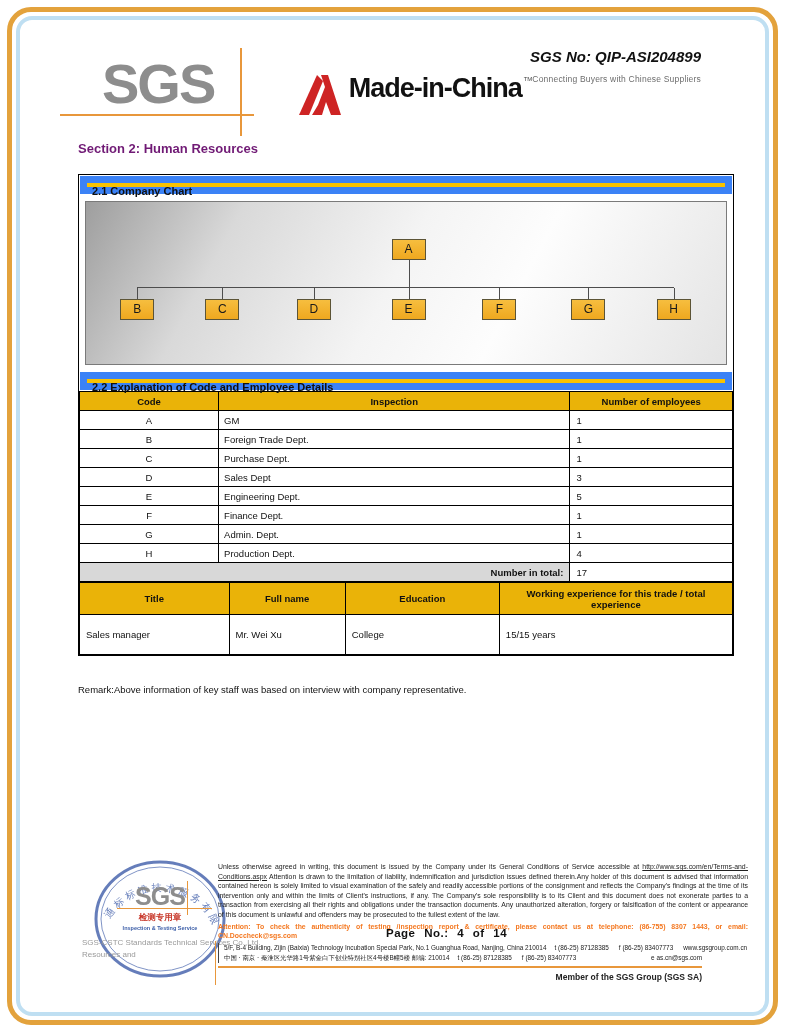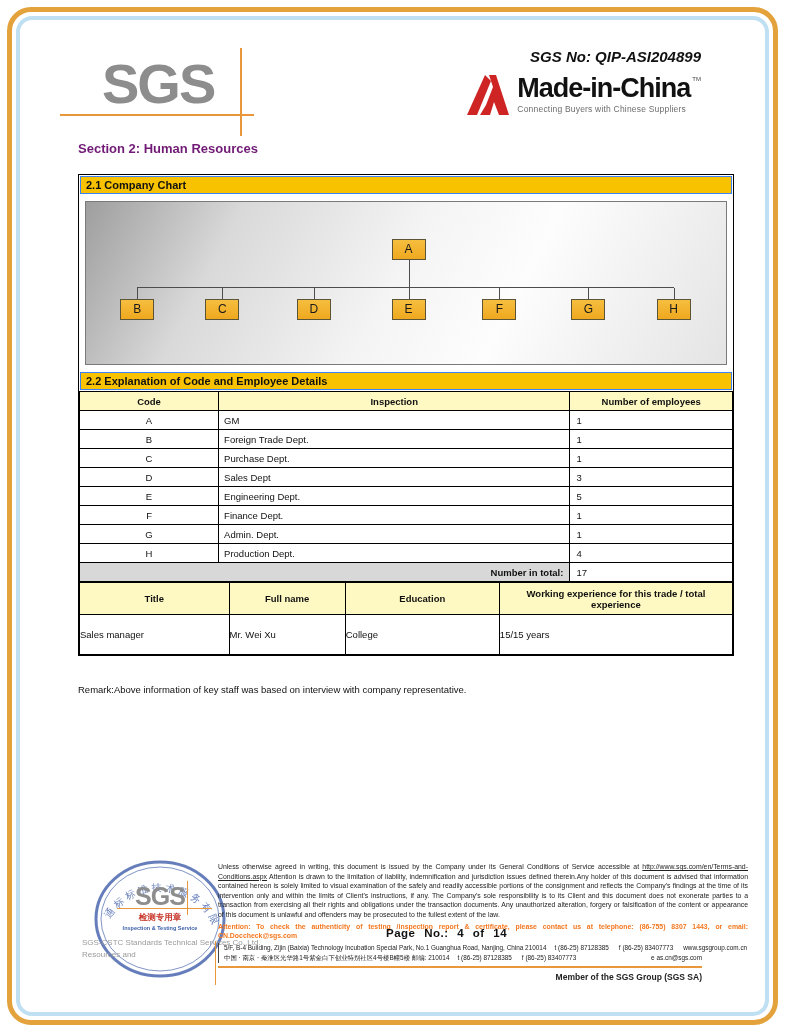--- a/index.html
+++ b/index.html
@@ -30,35 +30,35 @@
   }
   .sgs-logo .v-line { position:absolute; left:146px; top:-8px; width:2px; height:88px; background:#E8973B; }
   .sgs-logo .h-line { position:absolute; left:-34px; top:58px; width:194px; height:2px; background:#E8973B; }
 
   .doc-no {
     position:absolute; right:84px; top:48px;
     font-size:15px; font-weight:bold; font-style:italic; color:#111;
   }
   .mic-logo { position:absolute; right:84px; top:74px; display:flex; align-items:flex-start; }
   .mic-logo svg { display:block; margin-right:6px; }
-  .mic-word { display:flex; flex-direction:column; }
+  .mic-word { display:flex; flex-direction:row; }
   .mic-name-row { display:flex; align-items:flex-start; }
   .mic-name { font-size:27px; font-weight:bold; color:#111; letter-spacing:-1px; line-height:1.1; }
   .mic-tm { font-size:6px; color:#444; margin-left:2px; margin-top:2px; }
   .mic-tagline { font-size:8.5px; color:#6d6d6d; margin-top:0px; letter-spacing:0.2px; }
 
   .section-title { position:absolute; left:78px; top:141px; font-size:13px; font-weight:bold; color:#701a75; }
 
   
   .section-block {
     position:absolute; left:78px; top:174px; width:656px;
     border:1px solid #000; background:#fff;
   }
   .yellow-bar {
-    background:#F9C200; border:1px solid #3b82f6; margin:1px;
+    background:#F9C200; border:7px solid #3b82f6; margin:1px;
     height:18px; line-height:17px; padding-left:5px;
     font-size:11px; font-weight:bold; color:#111;
   }
   .chart-wrap { padding:6px; background:#fff; }
   .chart-panel {
     position:relative; height:164px;
     border:1px solid #7a7a7a;
     background:linear-gradient(118deg,#9e9e9e 0%,#d9d9d9 22%,#f4f4f4 48%,#fdfdfd 66%,#e4e4e4 100%);
   }
   .org-node {
@@ -69,36 +69,36 @@
   }
   .node-a { top:37px; }
   .node-child { top:97px; }
   .conn { position:absolute; background:#4d4d4d; }
   .conn-a { left:50.4%; top:58px; width:1px; height:40px; }
   .conn-h { left:8%; top:85px; width:83.8%; height:1px; }
   .stub  { top:86px; width:1px; height:12px; }
 
   table { border-collapse:collapse; width:100%; table-layout:fixed; }
   th, td { border:1px solid #000; font-size:9.5px; color:#111; }
-  thead th { background:#fef9c3; font-weight:bold; text-align:center; height:19px; }
+  thead th { background:#eab308; font-weight:bold; text-align:center; height:19px; }
   .exp-table td { height:19px; }
   .exp-table .col-code { width:21.3%; }
   .exp-table .col-dept { width:53.8%; }
   .exp-table .col-num  { width:24.9%; }
   .exp-table td.code-cell { text-align:center; }
   .exp-table td.dept-cell { padding-left:5px; text-align:left; }
   .exp-table td.num-cell  { padding-left:6px; text-align:left; }
   .exp-table td.total-label-cell { background:#D8D8D8; font-weight:bold; text-align:right; padding-right:6px; }
 
   .staff-table .col-title { width:22.9%; }
   .staff-table .col-name  { width:17.8%; }
   .staff-table .col-edu   { width:23.6%; }
   .staff-table .col-exp   { width:35.7%; }
   .staff-table thead th { height:32px; padding:0 8px; }
-  .staff-table td { height:40px; padding-left:0; text-align:left; vertical-align:middle; }
+  .staff-table td { height:40px; padding-left:6px; text-align:left; vertical-align:middle; }
 
   .remark { position:absolute; left:78px; top:684px; font-size:9.5px; color:#111; }
 
   
   .footer { position:absolute; left:78px; top:858px; width:672px; }
   .legal-block { position:absolute; left:140px; top:4px; width:530px; }
   .legal {
     font-size:6.9px; line-height:9.6px; color:#222; text-align:justify;
     font-weight:500;
   }

